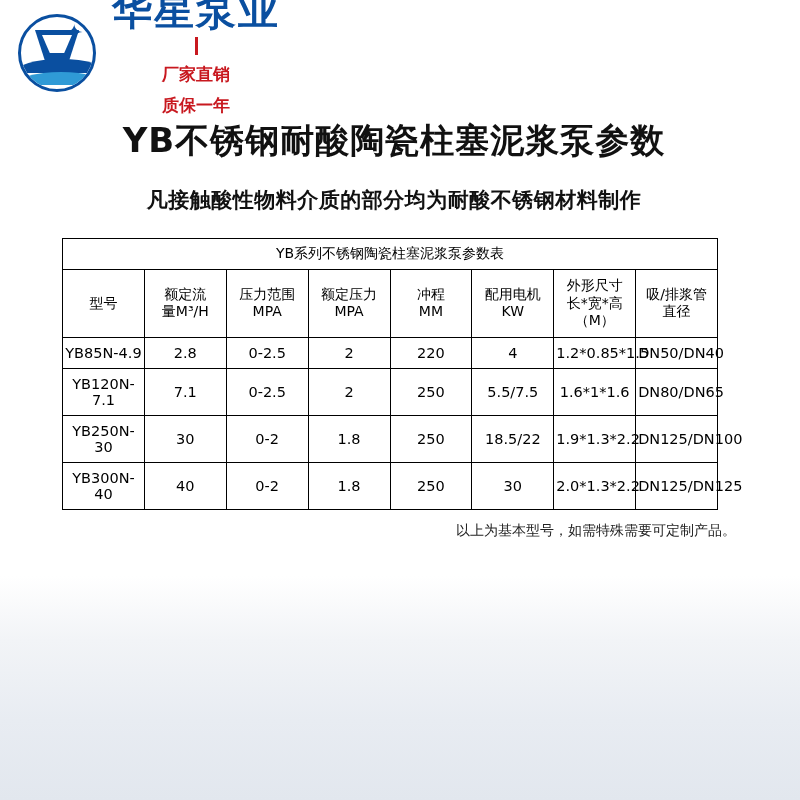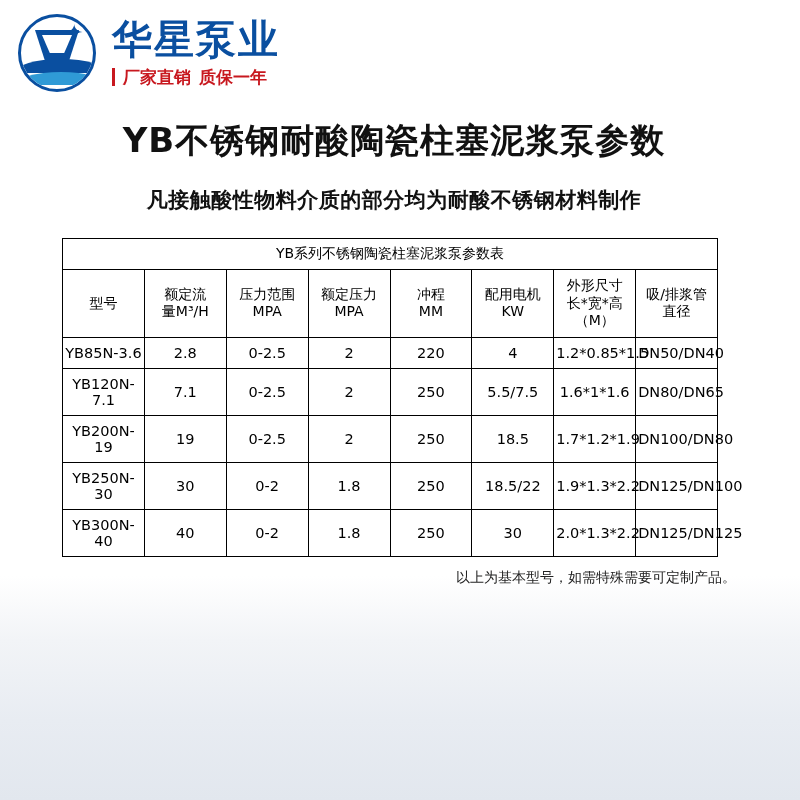--- a/index.html
+++ b/index.html
@@ -105,20 +105,21 @@
   }
   .brand-sub {
     margin-top: 6px;
     display: flex;
     align-items: center;
     gap: 8px;
     font-size: 17px;
     font-weight: bold;
     color: #c8181f;
     font-family: "DejaVu Sans", sans-serif;
+    flex-direction: column;
   }
   .brand-sub .bar {
     display: inline-block;
     height: 18px;
     width: 3px;
     background: #c8181f;
   }
 
   
   .title-main {
@@ -250,50 +251,40 @@
             <div>外形尺寸</div>
             <div>长*宽*高（M）</div>
           </td>
           <td class="pipe-col">
             <div>吸/排浆管</div>
             <div>直径</div>
           </td>
         </tr>
 
         <tr class="data-row">
-          <td class="model-col">YB85N-3.6</td>
+          <td class="model-col">YB85N-4.9</td>
           <td class="flow-col">2.8</td>
           <td class="press-col">0-2.5</td>
           <td class="ratedp-col">2</td>
           <td class="stroke-col">220</td>
           <td class="motor-col">4</td>
           <td class="dim-col">1.2*0.85*1.5</td>
           <td class="pipe-col">DN50/DN40</td>
         </tr>
         <tr class="data-row">
           <td class="model-col">YB120N-7.1</td>
           <td class="flow-col">7.1</td>
           <td class="press-col">0-2.5</td>
           <td class="ratedp-col">2</td>
           <td class="stroke-col">250</td>
           <td class="motor-col">5.5/7.5</td>
           <td class="dim-col">1.6*1*1.6</td>
           <td class="pipe-col">DN80/DN65</td>
         </tr>
         <tr class="data-row">
-          <td class="model-col">YB200N-19</td>
-          <td class="flow-col">19</td>
-          <td class="press-col">0-2.5</td>
-          <td class="ratedp-col">2</td>
-          <td class="stroke-col">250</td>
-          <td class="motor-col">18.5</td>
-          <td class="dim-col">1.7*1.2*1.9</td>
-          <td class="pipe-col">DN100/DN80</td>
-        </tr>
-        <tr class="data-row">
           <td class="model-col">YB250N-30</td>
           <td class="flow-col">30</td>
           <td class="press-col">0-2</td>
           <td class="ratedp-col">1.8</td>
           <td class="stroke-col">250</td>
           <td class="motor-col">18.5/22</td>
           <td class="dim-col">1.9*1.3*2.2</td>
           <td class="pipe-col">DN125/DN100</td>
         </tr>
         <tr class="data-row">

